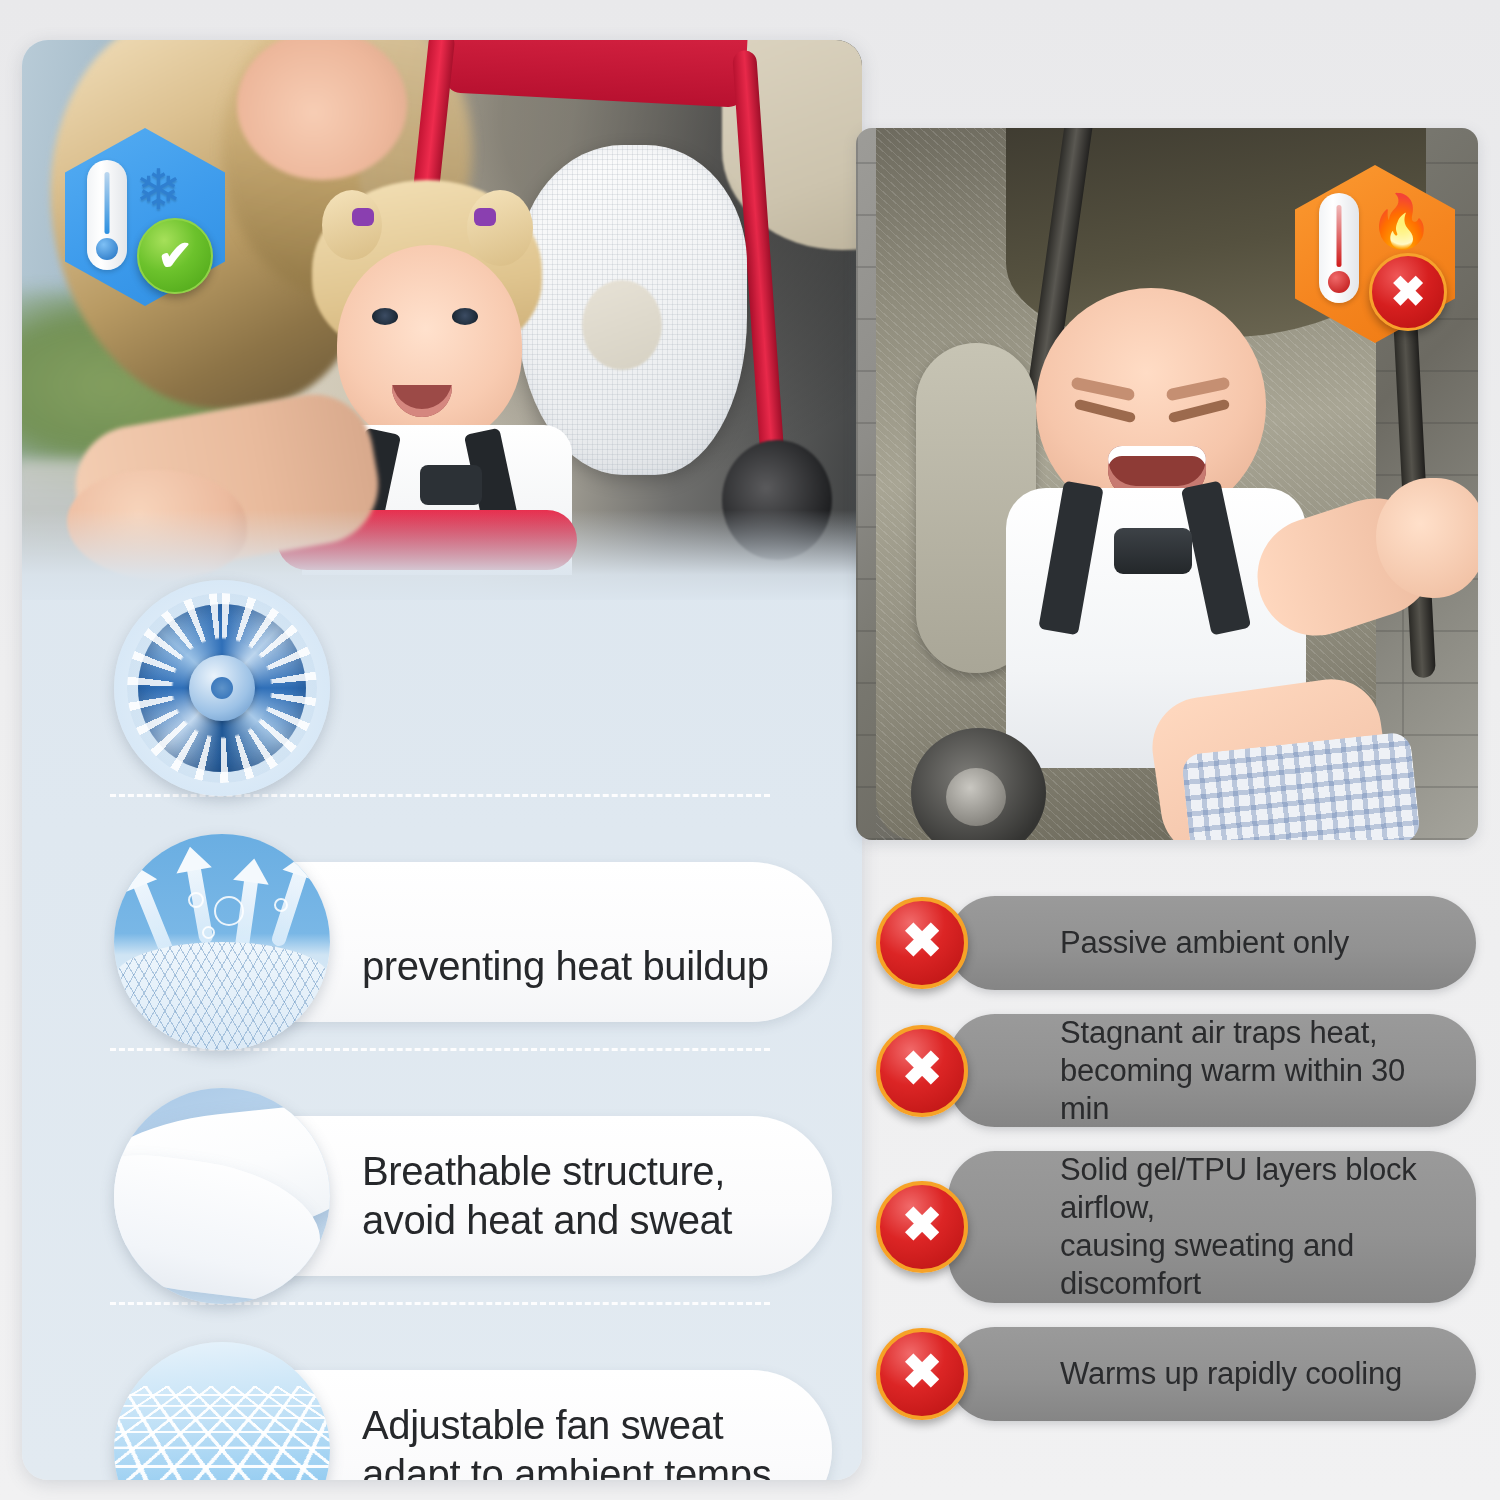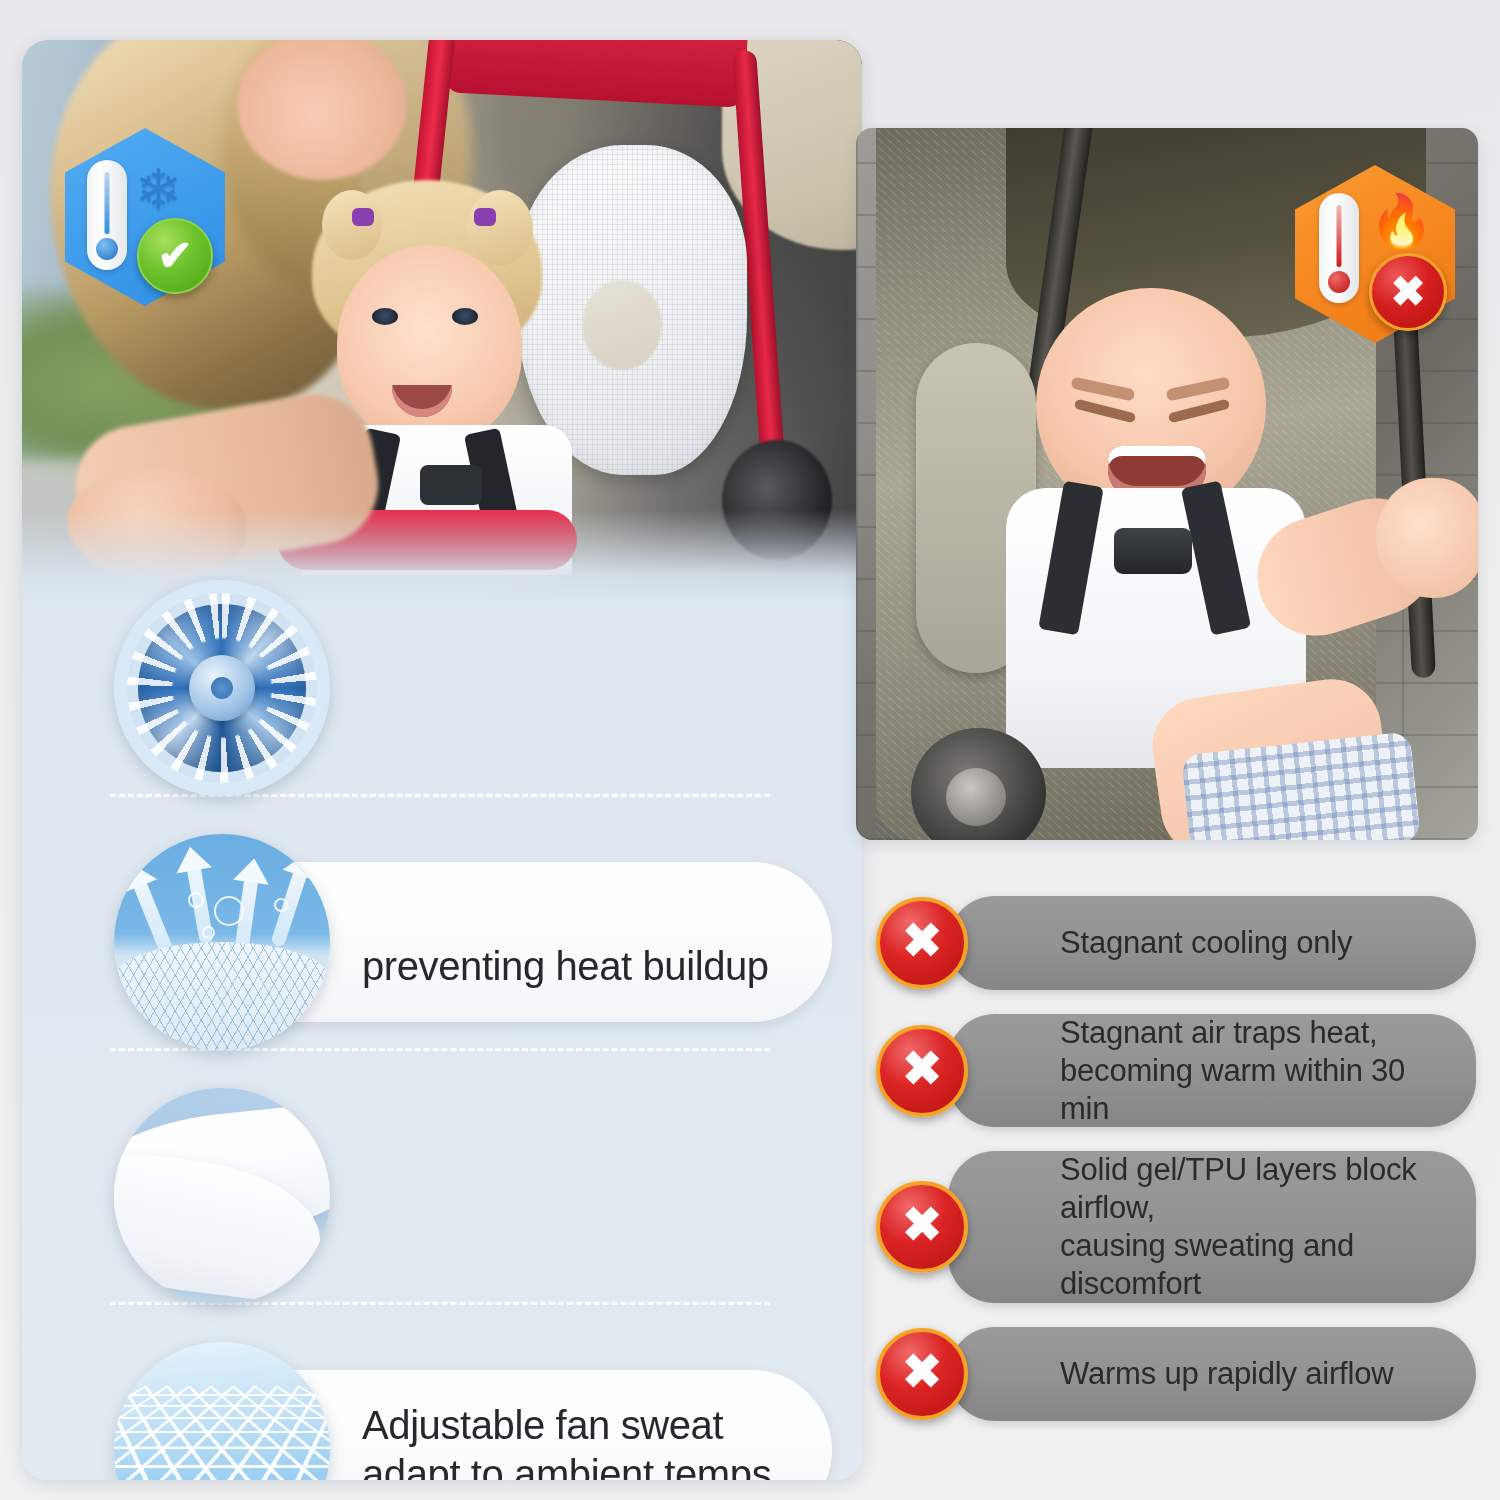--- a/index.html
+++ b/index.html
@@ -352,20 +352,26 @@
             <div class="bub" style="left:160px;top:64px;width:10px;height:10px;"></div>
             <div class="bub" style="left:88px;top:92px;width:9px;height:9px;"></div>
             <div class="mesh"></div>
           </div>
         </div>
       </div>
 
       <div class="dashed" style="top:488px"></div>
 
       <div class="feature-row">
+        <div class="pill">
+          <p>
+            <span>Breathable structure,</span><br>
+            <span>avoid heat and sweat</span>
+          </p>
+        </div>
         <div class="circ">
           <div class="art-fabric">
             <div class="sheet"></div>
             <div class="sheet2"></div>
           </div>
         </div>
       </div>
 
       <div class="dashed" style="top:742px"></div>
 
@@ -435,21 +441,21 @@
     <div class="status-dot dot-red" style="left:74px;top:88px;">
       <span>✖</span>
     </div>
   </div>
 
   <div class="cons">
 
     <div class="con-row">
       <div class="con-pill">
         <p>
-          <span>Stagnant cooling only</span>
+          <span>Passive ambient only</span>
         </p>
       </div>
       <div class="con-x">
         <span>✖</span>
       </div>
     </div>
 
     <div class="con-row">
       <div class="con-pill tall">
         <p>
@@ -470,21 +476,21 @@
         </p>
       </div>
       <div class="con-x">
         <span>✖</span>
       </div>
     </div>
 
     <div class="con-row">
       <div class="con-pill">
         <p>
-          <span>Warms up rapidly airflow</span>
+          <span>Warms up rapidly cooling</span>
         </p>
       </div>
       <div class="con-x">
         <span>✖</span>
       </div>
     </div>
 
   </div>
 
 </div>

